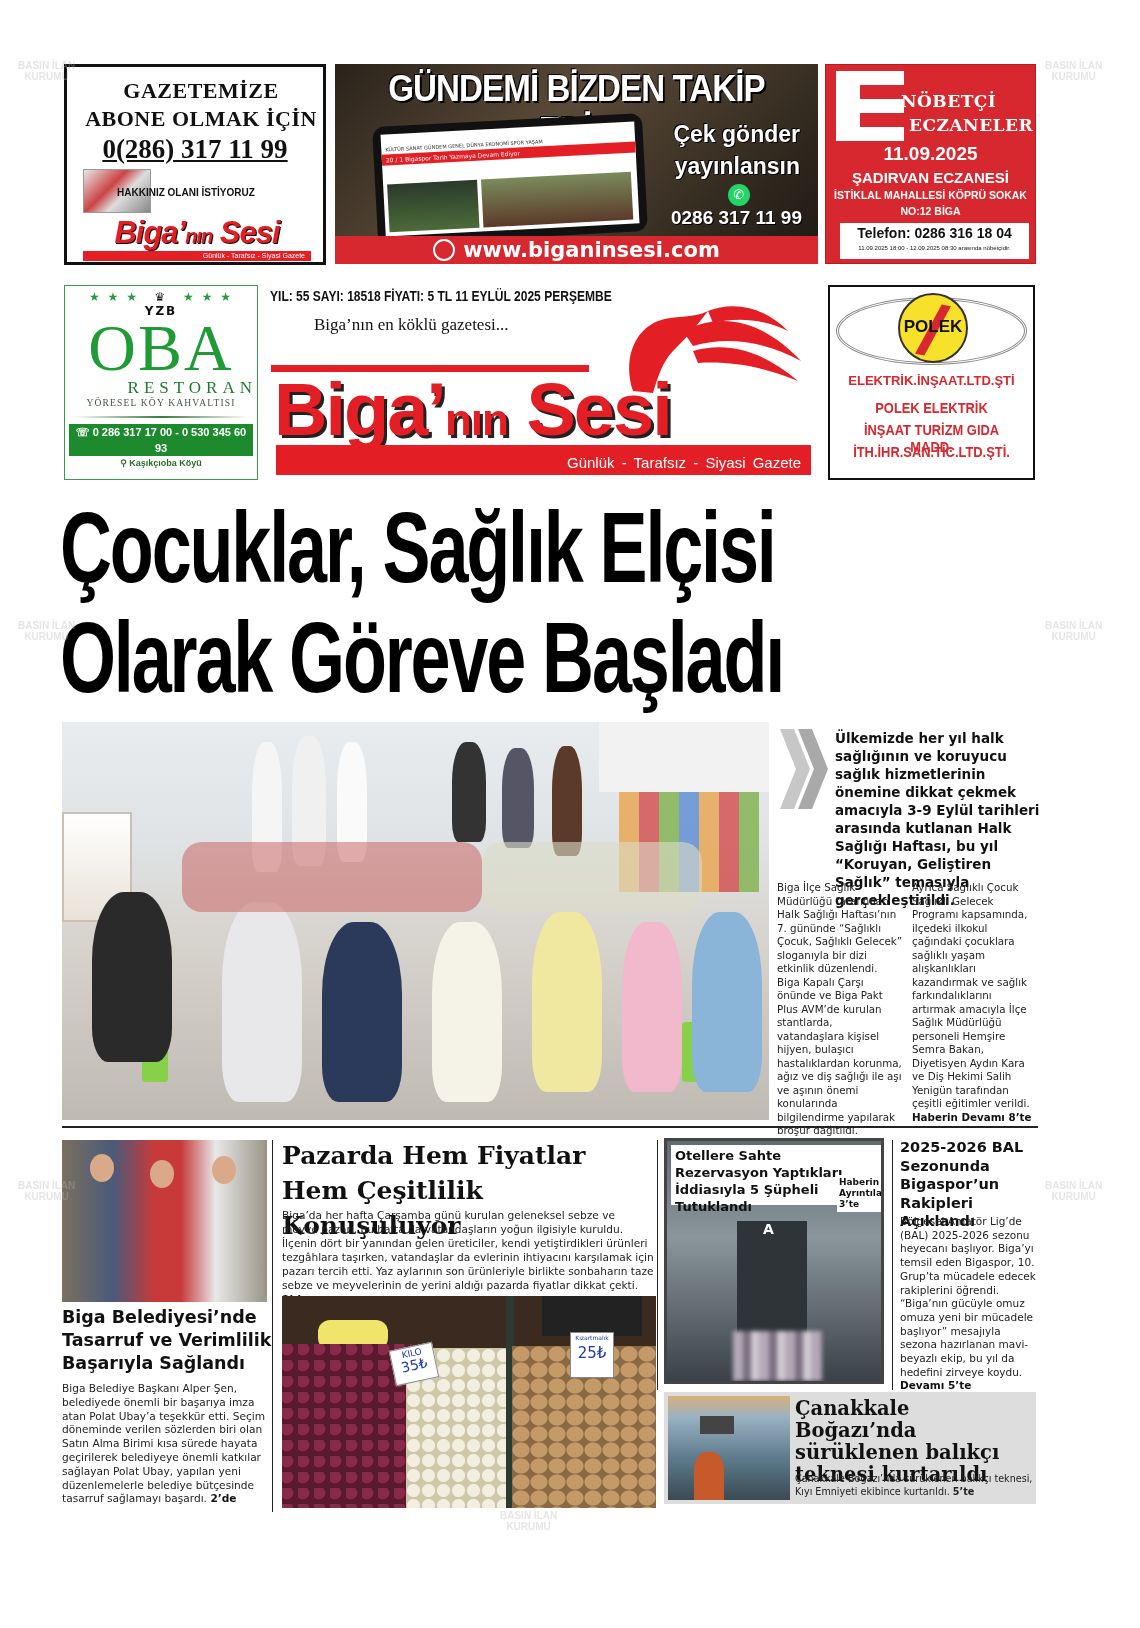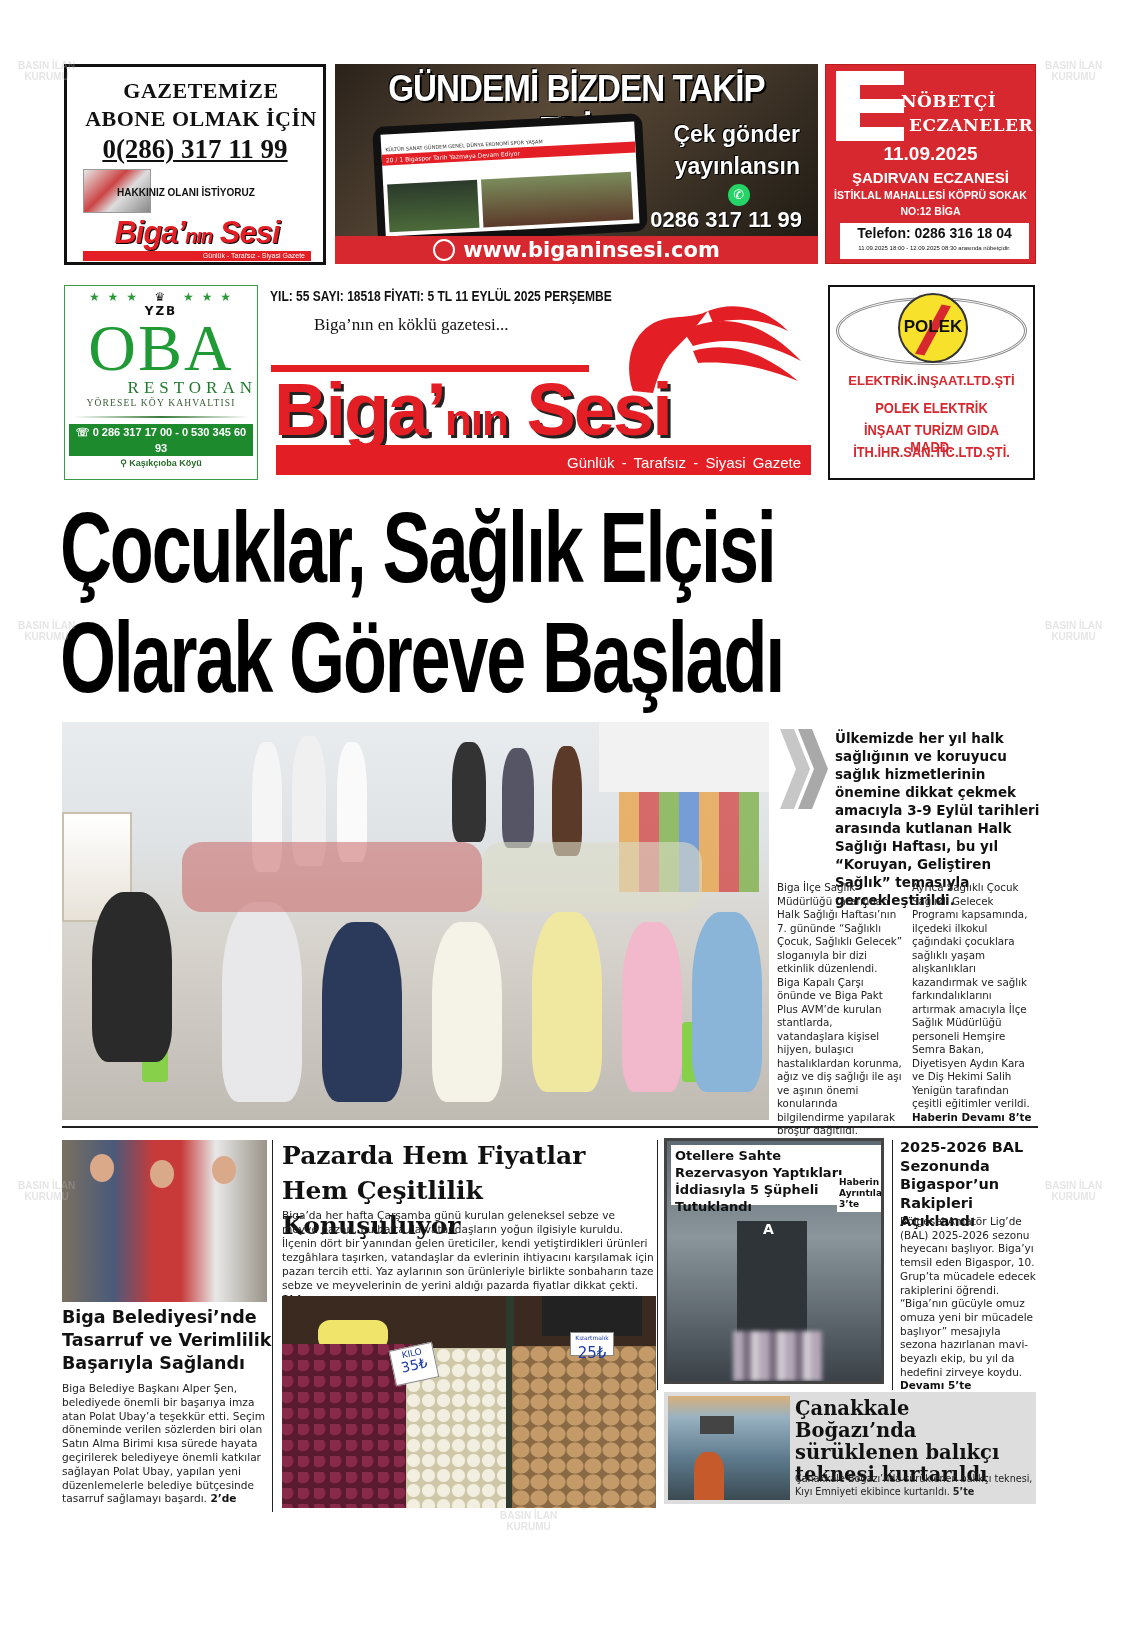--- a/index.html
+++ b/index.html
@@ -23,21 +23,21 @@
   #follow-ad .phone-mock { position: absolute; left: 40px; top: 56px; width: 270px; height: 118px; background: #111; border-radius: 12px; transform: rotate(-3deg); padding: 8px; }
   #follow-ad .screen { width: 100%; height: 100%; background: #fff; position: relative; overflow: hidden; }
   #follow-ad .screen .nav { font-size: 5px; color: #333; padding: 12px 4px 2px; white-space: nowrap; }
   #follow-ad .screen .ticker { background: #e31e24; color: #fff; font-size: 6px; padding: 2px 4px; }
   #follow-ad .screen .pic1 { position: absolute; left: 4px; bottom: 4px; width: 90px; height: 48px; background: linear-gradient(#2b3a2b,#4c6b3a); }
   #follow-ad .screen .pic2 { position: absolute; left: 98px; bottom: 4px; width: 150px; height: 48px; background: linear-gradient(#7a8b5b,#5c3a2a); }
   #follow-ad .right-text { position: absolute; right: 18px; text-align: right; font-family: "Liberation Sans", sans-serif; font-weight: bold; color: #fff; font-size: 23px; line-height: 28px; text-shadow: 1px 1px 0 #000, -1px -1px 0 #000; }
   #follow-ad .rt1 { top: 56px; }
   #follow-ad .rt2 { top: 88px; }
   #follow-ad .wa { position: absolute; right: 68px; top: 120px; width: 22px; height: 22px; border-radius: 50%; background: #25d366; color: #fff; font-size: 13px; text-align: center; line-height: 22px; }
-  #follow-ad .wa-phone { position: absolute; right: 16px; top: 143px; font-family: "Liberation Sans", sans-serif; font-weight: bold; color: #fff; font-size: 22px; text-shadow: 1px 1px 0 #000; }
+  #follow-ad .wa-phone { position: absolute; right: 16px; top: 143px; font-family: "Liberation Sans", sans-serif; font-weight: bold; color: #fff; font-size: 19px; text-shadow: 1px 1px 0 #000; }
   #follow-ad .url-bar { position: absolute; left: 0; right: 0; bottom: 0; height: 28px; background: #d7282f; color: #fff; text-align: center; font-family: "DejaVu Sans", sans-serif; font-weight: bold; font-size: 21px; line-height: 28px; }
   #follow-ad .globe { display: inline-block; width: 22px; height: 22px; border: 2px solid #fff; border-radius: 50%; vertical-align: -4px; margin-right: 8px; position: relative; }
 
   #pharmacy-ad { left: 825px; top: 64px; width: 211px; height: 200px; background: #d7282f; border: 1px solid #b71c1c; color: #fff; font-family: "Liberation Sans", sans-serif; }
   #pharmacy-ad .bigE { position: absolute; left: 10px; top: 6px; width: 68px; height: 70px; background: #fff; }
   #pharmacy-ad .bigE::before { content: ""; position: absolute; left: 24px; top: 14px; width: 44px; height: 14px; background: #d7282f; }
   #pharmacy-ad .bigE::after { content: ""; position: absolute; left: 24px; top: 42px; width: 44px; height: 14px; background: #d7282f; }
   #pharmacy-ad .t1 { position: absolute; left: 75px; top: 26px; font-family: "DejaVu Serif", serif; font-weight: bold; font-size: 17px; letter-spacing: 0.5px; }
   #pharmacy-ad .t2 { position: absolute; left: 83px; top: 50px; font-family: "DejaVu Serif", serif; font-weight: bold; font-size: 17px; letter-spacing: 0.5px; }
   #pharmacy-ad .date { position: absolute; left: 0; right: 0; top: 78px; text-align: center; font-weight: bold; font-size: 19px; }
@@ -114,21 +114,21 @@
   #pazar-photo { left: 282px; top: 1296px; width: 374px; height: 212px; background: #3a2a20; overflow: hidden; }
   #pazar-photo .onion-red { position: absolute; left: 0; top: 48px; width: 130px; height: 170px; background: radial-gradient(circle at 30% 30%, #8a2a4a 0 6px, transparent 7px) 0 0/16px 16px, #5a1a30; }
   #pazar-photo .onion-white { position: absolute; left: 124px; top: 52px; width: 100px; height: 170px; background: radial-gradient(circle, #f2efe0 0 6px, transparent 7px) 0 0/15px 15px, #cfc8a8; }
   #pazar-photo .potato { position: absolute; left: 230px; top: 50px; width: 150px; height: 170px; background: radial-gradient(ellipse, #c49a68 0 8px, transparent 9px) 0 0/18px 16px, #8a6a44; }
   #pazar-photo .bag { position: absolute; left: 36px; top: 24px; width: 70px; height: 30px; background: #f1e46a; border-radius: 12px; }
   #pazar-photo .scale { position: absolute; left: 260px; top: 0; width: 100px; height: 40px; background: #222; }
   #pazar-photo .post { position: absolute; left: 224px; top: 0; width: 8px; height: 212px; background: #2d3a30; }
   .price-tag { position: absolute; background: #fff; border: 1px solid #888; color: #1c3aa8; font-family: "DejaVu Sans", sans-serif; text-align: center; }
   #tag1 { left: 110px; top: 50px; width: 44px; height: 36px; transform: rotate(-12deg); font-size: 9px; line-height: 12px; }
   #tag1 .p { font-size: 14px; }
-  #tag2 { left: 288px; top: 36px; width: 44px; height: 24px; font-size: 6px; line-height: 10px; }
+  #tag2 { left: 288px; top: 36px; width: 44px; height: 46px; font-size: 6px; line-height: 10px; }
   #tag2 .p { font-size: 15px; line-height: 20px; }
 
   
   #otel-box { left: 664px; top: 1138px; width: 220px; height: 246px; border: 3px solid #444; background: linear-gradient(180deg,#5f6b72 0%,#8a969c 40%,#3a4248 100%); overflow: hidden; }
   #otel-box .tbox { position: absolute; left: 4px; top: 4px; width: 210px; background: #fff; padding: 2px 4px; font-family: "DejaVu Sans", sans-serif; font-weight: bold; font-size: 13px; line-height: 17px; color: #111; height: 60px; }
   #otel-box .cont { position: absolute; right: 0; top: 34px; width: 44px; background: #fff; font-size: 9px; line-height: 11px; font-weight: bold; padding: 2px; }
   #otel-box .building { position: absolute; left: 70px; top: 80px; width: 70px; height: 160px; background: #2e3438; }
   #otel-box .sign { position: absolute; left: 96px; top: 80px; color: #fff; font-weight: bold; font-size: 14px; }
   #otel-box .people { position: absolute; left: 66px; top: 190px; width: 90px; height: 50px; background: repeating-linear-gradient(90deg,#b4a8b8 0 10px,#7a6e80 10px 18px,#cfc9d0 18px 26px); filter: blur(2px); }
 

